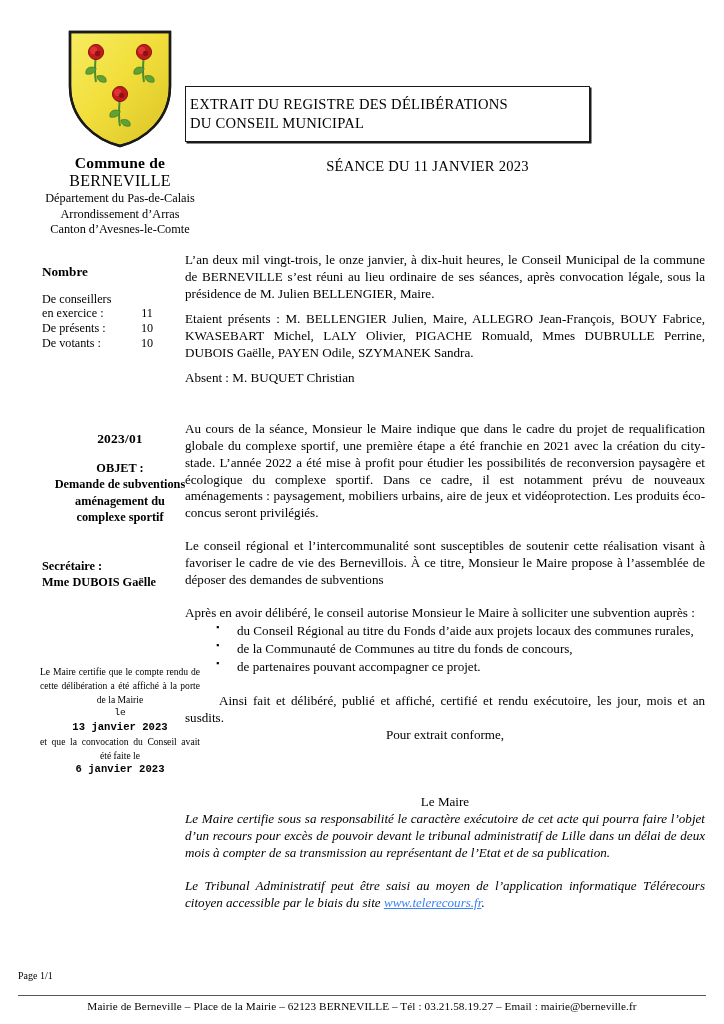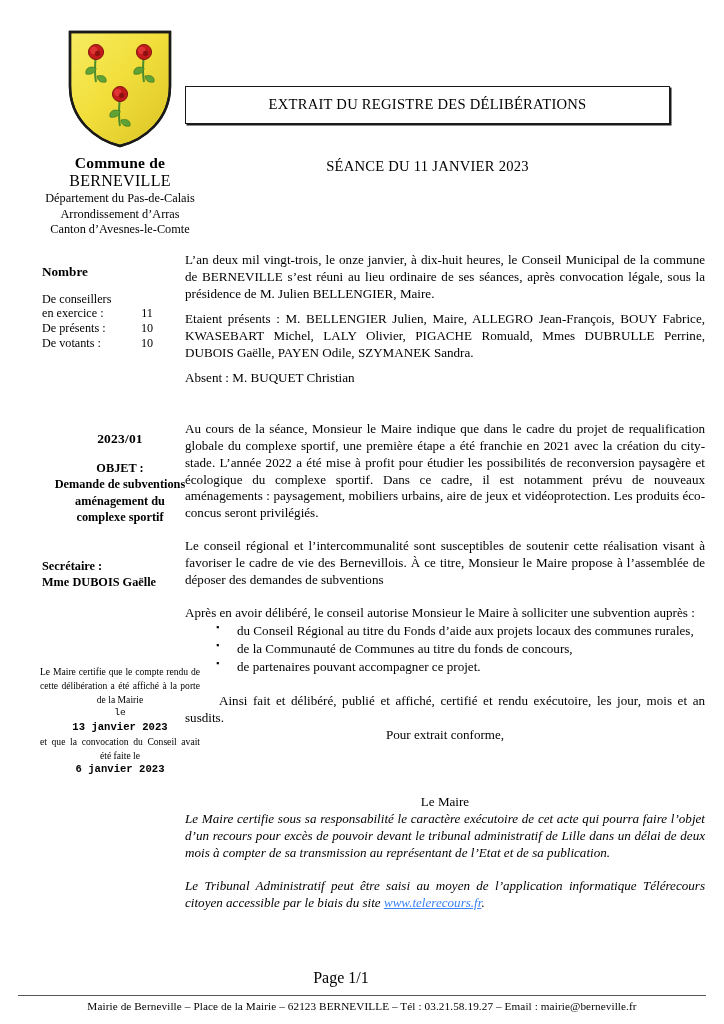--- a/index.html
+++ b/index.html
@@ -131,25 +131,24 @@
     position: absolute;
     left: 185px;
     top: 0;
     width: 520px;
   }
 
   .title-box {
     position: absolute;
     left: 0;
     top: 86px;
-    width: 485px;
+    width: 405px;
     border: 1.6px solid #1a1a1a;
     box-shadow: 1.5px 1.5px 0 #1a1a1a;
     padding: 8px 4px 9px;
-    text-align: center;
     box-sizing: border-box;
   }
   .title-box .l {
     font-size: 14.6px;
     line-height: 1.28;
     letter-spacing: 0.25px;
   }
 
   .seance {
     position: absolute;
@@ -211,24 +210,24 @@
   }
 
   
   .footer {
     position: absolute;
     left: 18px;
     right: 18px;
     bottom: 12px;
   }
   .page-num {
-    text-align: center;
-    font-size: 16px;
+    text-align: left;
+    font-size: 10px;
     padding-right: 42px;
-    margin-bottom: 8px;
+    margin-bottom: 14px;
   }
   .footer-rule {
     border-top: 1px solid #555555;
     margin: 0 0 4px 0;
   }
   .footer-text {
     text-align: center;
     font-size: 11.2px;
     letter-spacing: 0.1px;
   }
@@ -331,20 +330,21 @@
       <div class="certif-center b">13 janvier 2023</div>
       <span>et  que  la convocation  du  Conseil  avait  été  faite  le</span>
       <div class="certif-center b">6 janvier 2023</div>
     </div>
   </div>
 
   <div class="main-col">
 
     <div class="title-box">
       <div class="l">EXTRAIT DU REGISTRE DES DÉLIBÉRATIONS</div>
+      <div class="l">DU CONSEIL MUNICIPAL</div>
     </div>
 
     <div class="seance">SÉANCE DU 11 JANVIER 2023</div>
 
     <div class="body-text">
 
       <p>L’an deux mil vingt-trois, le onze janvier, à dix-huit heures, le Conseil Municipal de la commune de BERNEVILLE s’est réuni au lieu ordinaire de ses séances, après convocation légale, sous la présidence de M. Julien BELLENGIER, Maire.</p>
       <div class="gap-sm"></div>
       <p>Etaient présents : M. BELLENGIER Julien, Maire, ALLEGRO Jean-François, BOUY Fabrice,  KWASEBART Michel, LALY Olivier, PIGACHE Romuald, Mmes DUBRULLE Perrine, DUBOIS Gaëlle, PAYEN Odile, SZYMANEK Sandra.</p>
       <div class="gap-sm"></div>

